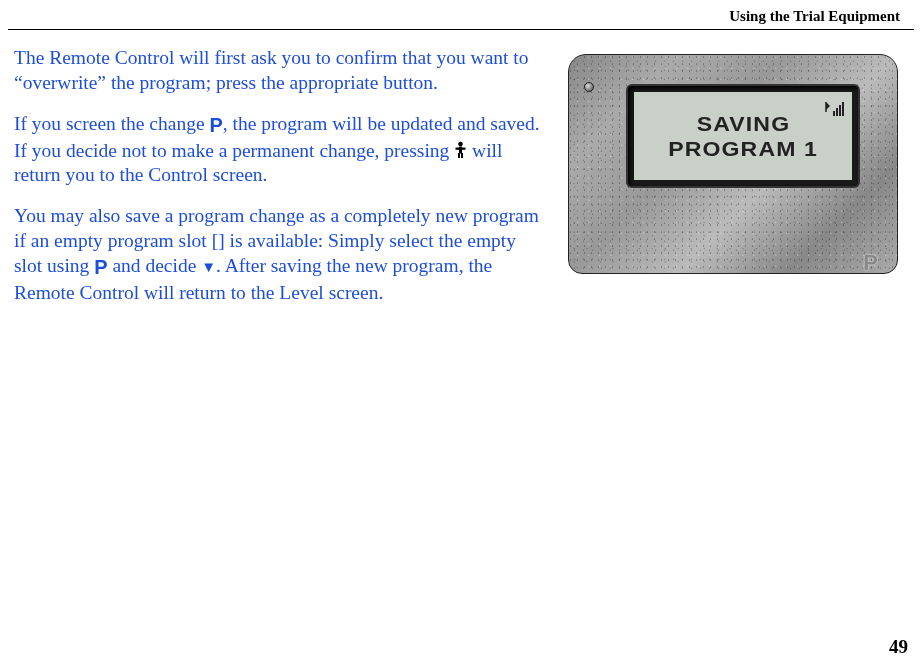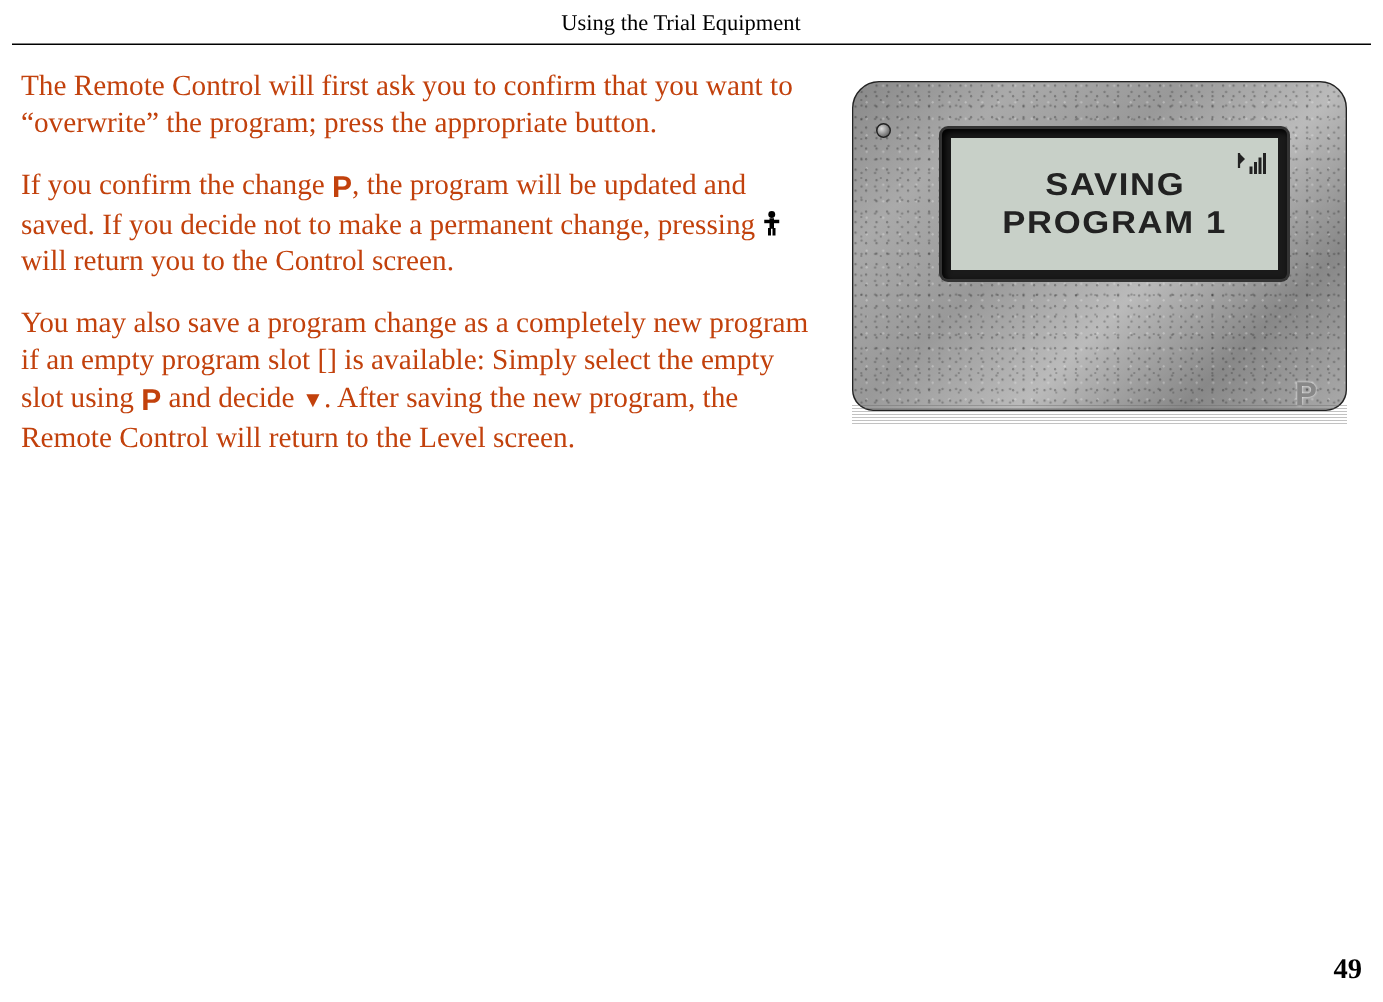--- a/index.html
+++ b/index.html
@@ -9,25 +9,26 @@
     }
     body {
       width: 922px;
       height: 668px;
       font-family: 'Times New Roman', Times, serif;
       background: #fff;
       position: relative;
       padding: 0;
     }
     .header {
-      text-align: center;
+      text-align: right;
       padding: 8px 14px 4px 0;
       font-size: 15px;
       border-bottom: 1px solid #000;
       margin: 0 8px;
+      font-weight: bold;
     }
     .content {
       padding: 16px 14px 0 14px;
       position: relative;
     }
     .figure {
       float: right;
       width: 350px;
       height: 238px;
       margin-left: 12px;
@@ -149,21 +150,21 @@
       background: radial-gradient(circle at 35% 35%, #ddd, #444);
       z-index: 3;
       border: 1px solid #222;
     }
     .dot-left { left: 26px; top: 36px; }
     
     .paragraph {
       font-size: 19.5px;
       line-height: 1.28;
       margin-bottom: 16px;
-      color: #c2410c;
+      color: #1d4ed8;
     }
     .p-symbol {
       font-family: Arial, sans-serif;
       font-weight: 900;
       font-size: 20px;
       display: inline-block;
       vertical-align: -2px;
     }
     .person-symbol {
       display: inline-block;
@@ -217,21 +218,21 @@
       <div class="bottom-p">P</div>
       <div class="horizontal-lines"></div>
     </div>
   </div>
 
   <p class="paragraph">
     <span>The Remote Control will first ask you to confirm that you want to “overwrite” the program; press the appropriate button.</span>
   </p>
 
   <p class="paragraph">
-    <span>If you confirm the change </span><span class="p-symbol">P</span><span>, the program will be updated and saved. If you decide not to make a permanent change, pressing </span><span class="person-symbol"><svg viewBox="0 0 13 18">
+    <span>If you screen the change </span><span class="p-symbol">P</span><span>, the program will be updated and saved. If you decide not to make a permanent change, pressing </span><span class="person-symbol"><svg viewBox="0 0 13 18">
           <circle cx="6.5" cy="3" r="2.3" fill="#000"></circle>
           <rect x="5" y="5.5" width="3" height="7" fill="#000"></rect>
           <rect x="1.5" y="6.5" width="10" height="2.3" fill="#000"></rect>
           <rect x="4" y="12" width="2" height="5" fill="#000"></rect>
           <rect x="7" y="12" width="2" height="5" fill="#000"></rect>
         </svg></span><span> will return you to the Control screen.</span>
   </p>
 
   <p class="paragraph">
     <span>You may also save a program change as a completely new program if an empty program slot [] is available: Simply select the empty slot using </span><span class="p-symbol">P</span><span> and decide </span><span class="down-triangle">▼</span><span>. After saving the new program, the Remote Control will return to the Level screen.</span>

